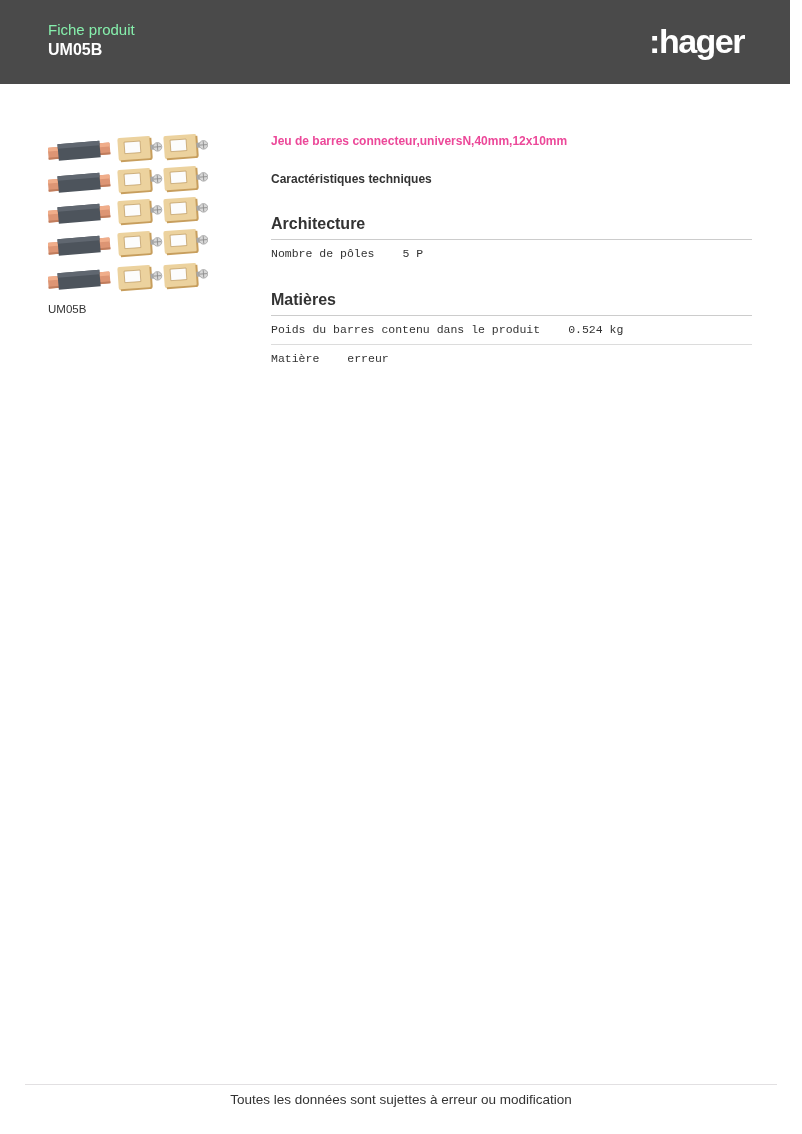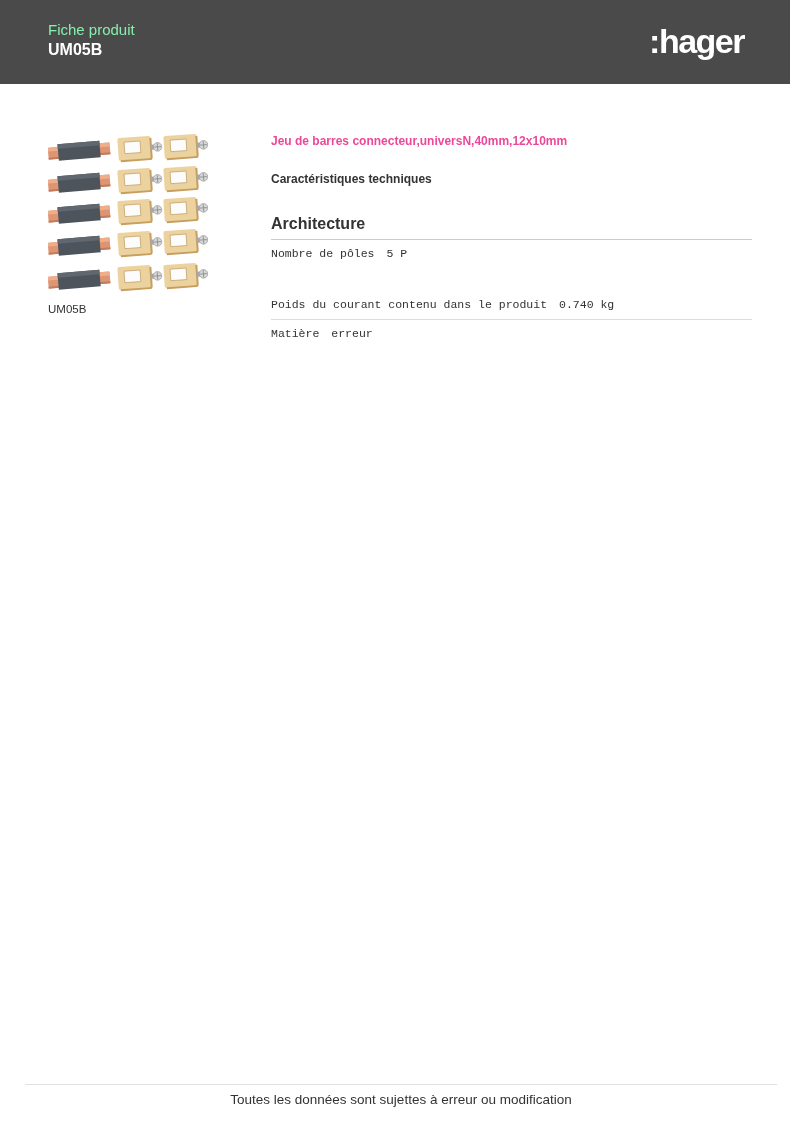--- a/index.html
+++ b/index.html
@@ -83,21 +83,21 @@
     border-bottom: 1px solid #cccccc;
   }
   .spec-row {
     display: flex;
     font-size: 11.5px;
     color: #333333;
     padding: 7px 0 8px 0;
     font-family: Liberation Mono, monospace;
   }
   .spec-row + .spec-row { border-top: 1px solid #dcdcdc; align-items: flex-end; }
-  .spec-row .value { margin-left: 12px; }
+  .spec-row .value { margin-left: 28px; }
 
   
   .footer {
     position: absolute;
     left: 0;
     top: 1084px;
     width: 100%;
   }
   .footer-rule {
     border: none;
@@ -168,23 +168,24 @@
       <h2 class="char-heading">Caractéristiques techniques</h2>
       <div id="sections">
           <section class="spec-section">
             <h3>Architecture</h3>
             <div class="spec-row">
               <span class="label">Nombre de pôles</span>
               <span class="value">5 P</span>
             </div>
           </section>
           <section class="spec-section">
+            <h3>Matières</h3>
             <div class="spec-row">
-              <span class="label">Poids du courant contenu dans le produit</span>
-              <span class="value">0.740 kg</span>
+              <span class="label">Poids du barres contenu dans le produit</span>
+              <span class="value">0.524 kg</span>
             </div>
             <div class="spec-row">
               <span class="label">Matière</span>
               <span class="value">erreur</span>
             </div>
           </section>
         </div>
     </section>
 
   </div>

